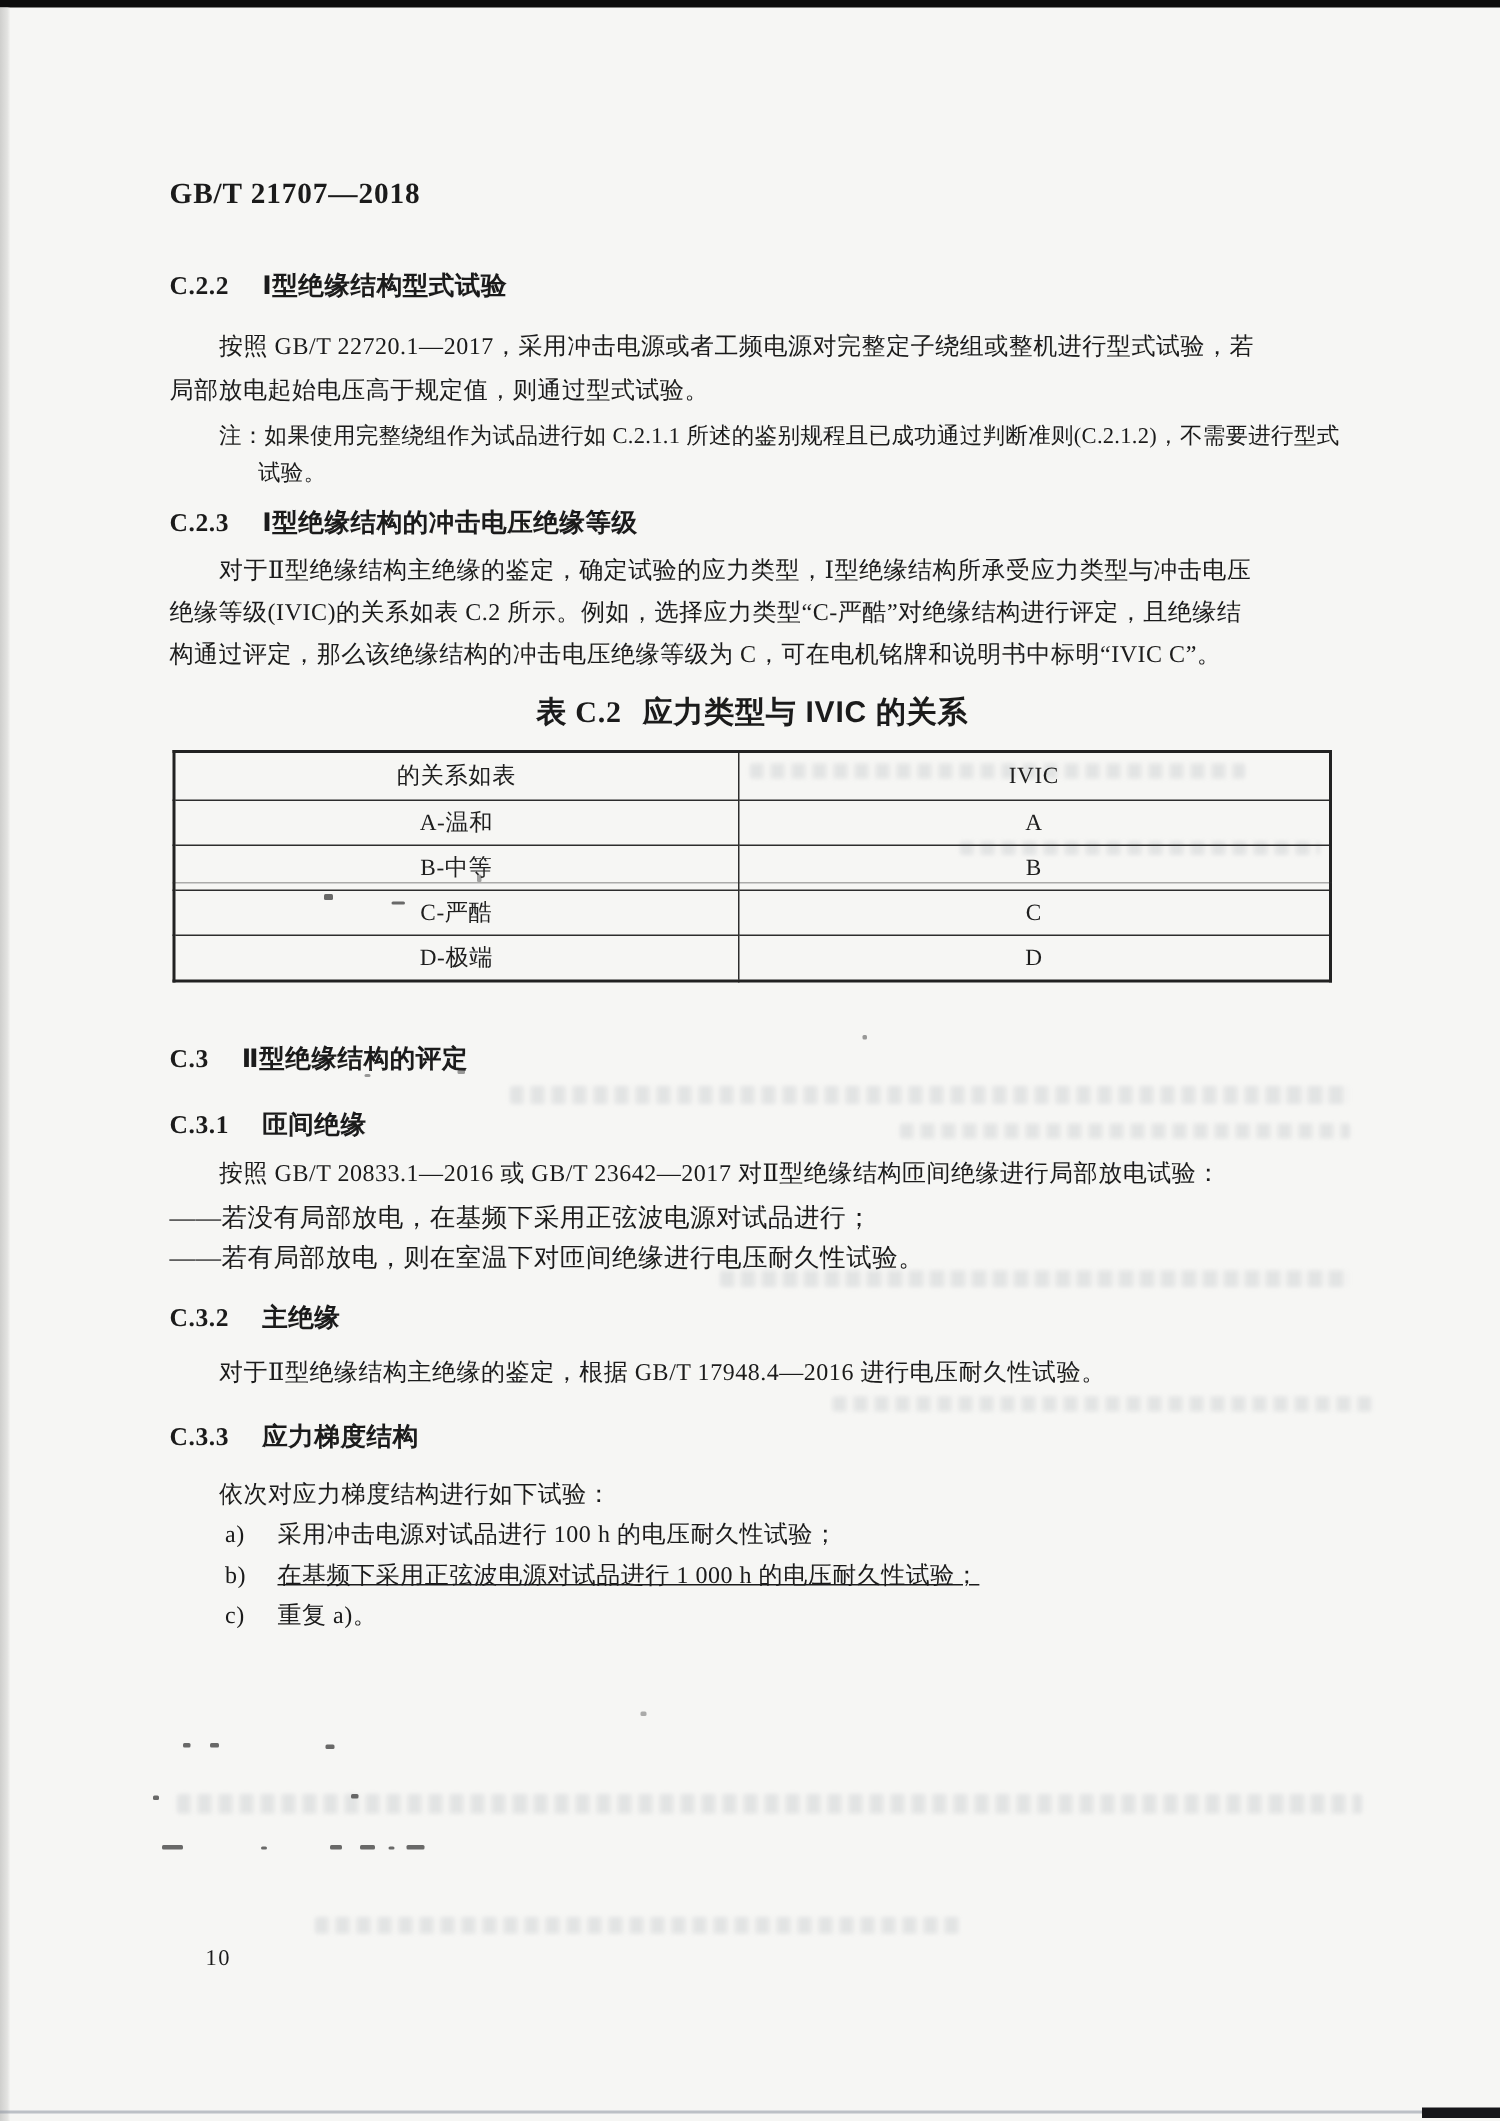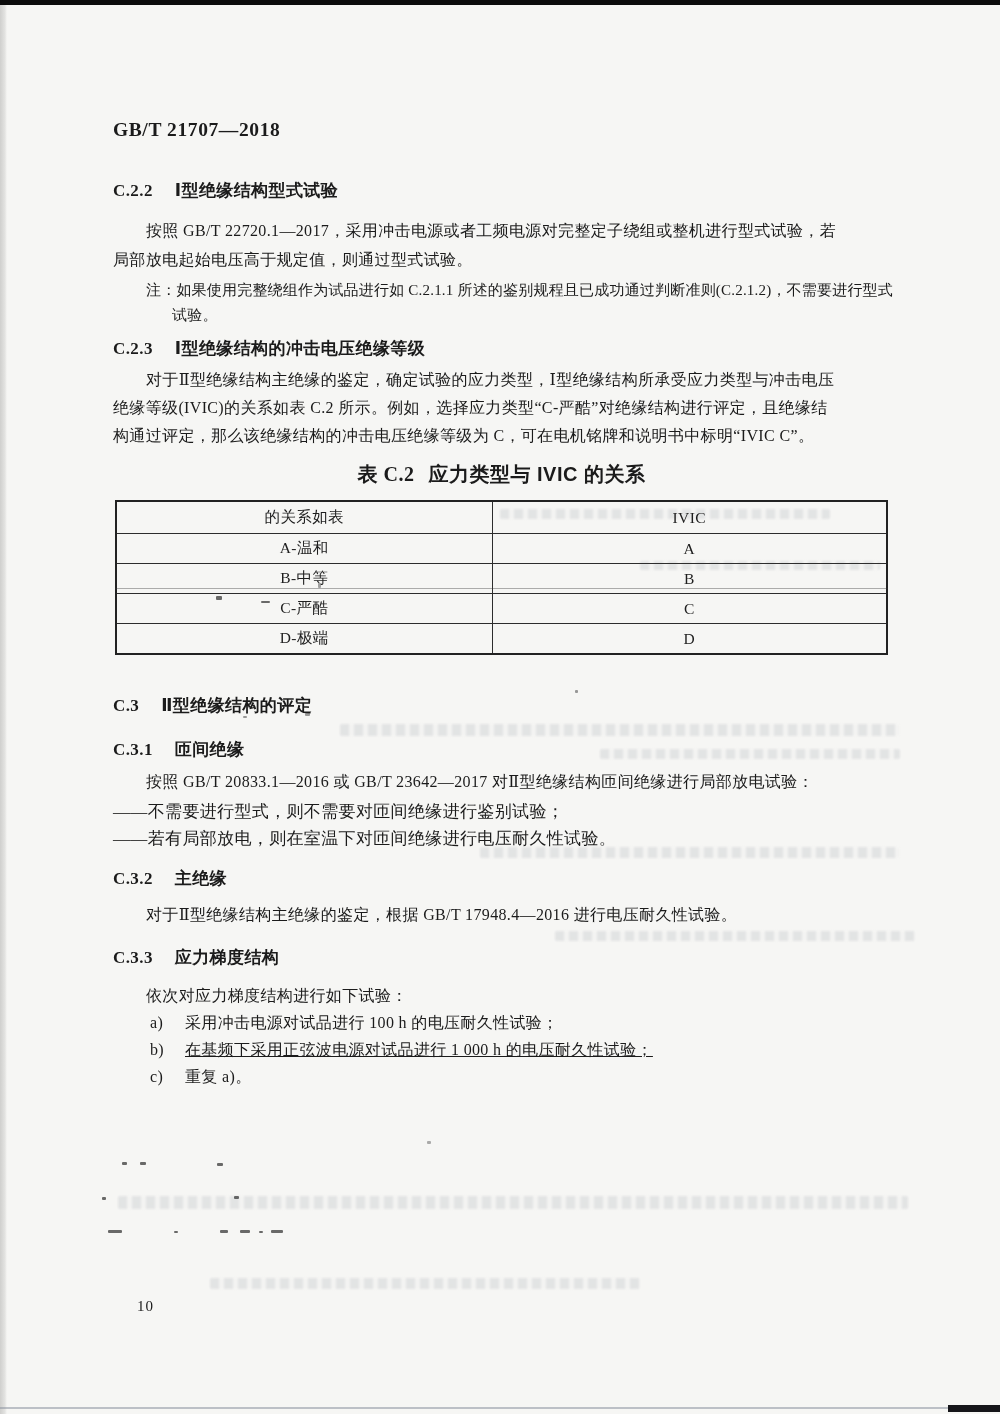--- a/index.html
+++ b/index.html
@@ -160,21 +160,21 @@
   <div class="table-artifact-line"></div>
 
   <div class="line heading" style="left:113px; top:694px;">
     <span class="num">C.3</span><span>Ⅱ型绝缘结构的评定</span>
   </div>
 
   <div class="line heading" style="left:113px; top:738px;">
     <span class="num">C.3.1</span><span>匝间绝缘</span>
   </div>
   <div class="line body-text" style="left:146px; top:772px;">按照 GB/T 20833.1—2016 或 GB/T 23642—2017 对Ⅱ型绝缘结构匝间绝缘进行局部放电试验：</div>
-  <div class="line dash-item" style="left:113px; top:800px;">——不需要进行型式，则不需要对匝间绝缘进行鉴别试验；</div>
+  <div class="line dash-item" style="left:113px; top:800px;">——若没有局部放电，在基频下采用正弦波电源对试品进行；</div>
   <div class="line dash-item" style="left:113px; top:827px;">——若有局部放电，则在室温下对匝间绝缘进行电压耐久性试验。</div>
 
   <div class="line heading" style="left:113px; top:867px;">
     <span class="num">C.3.2</span><span>主绝缘</span>
   </div>
   <div class="line body-text" style="left:146px; top:905px;">对于Ⅱ型绝缘结构主绝缘的鉴定，根据 GB/T 17948.4—2016 进行电压耐久性试验。</div>
 
   <div class="line heading" style="left:113px; top:946px;">
     <span class="num">C.3.3</span><span>应力梯度结构</span>
   </div>

